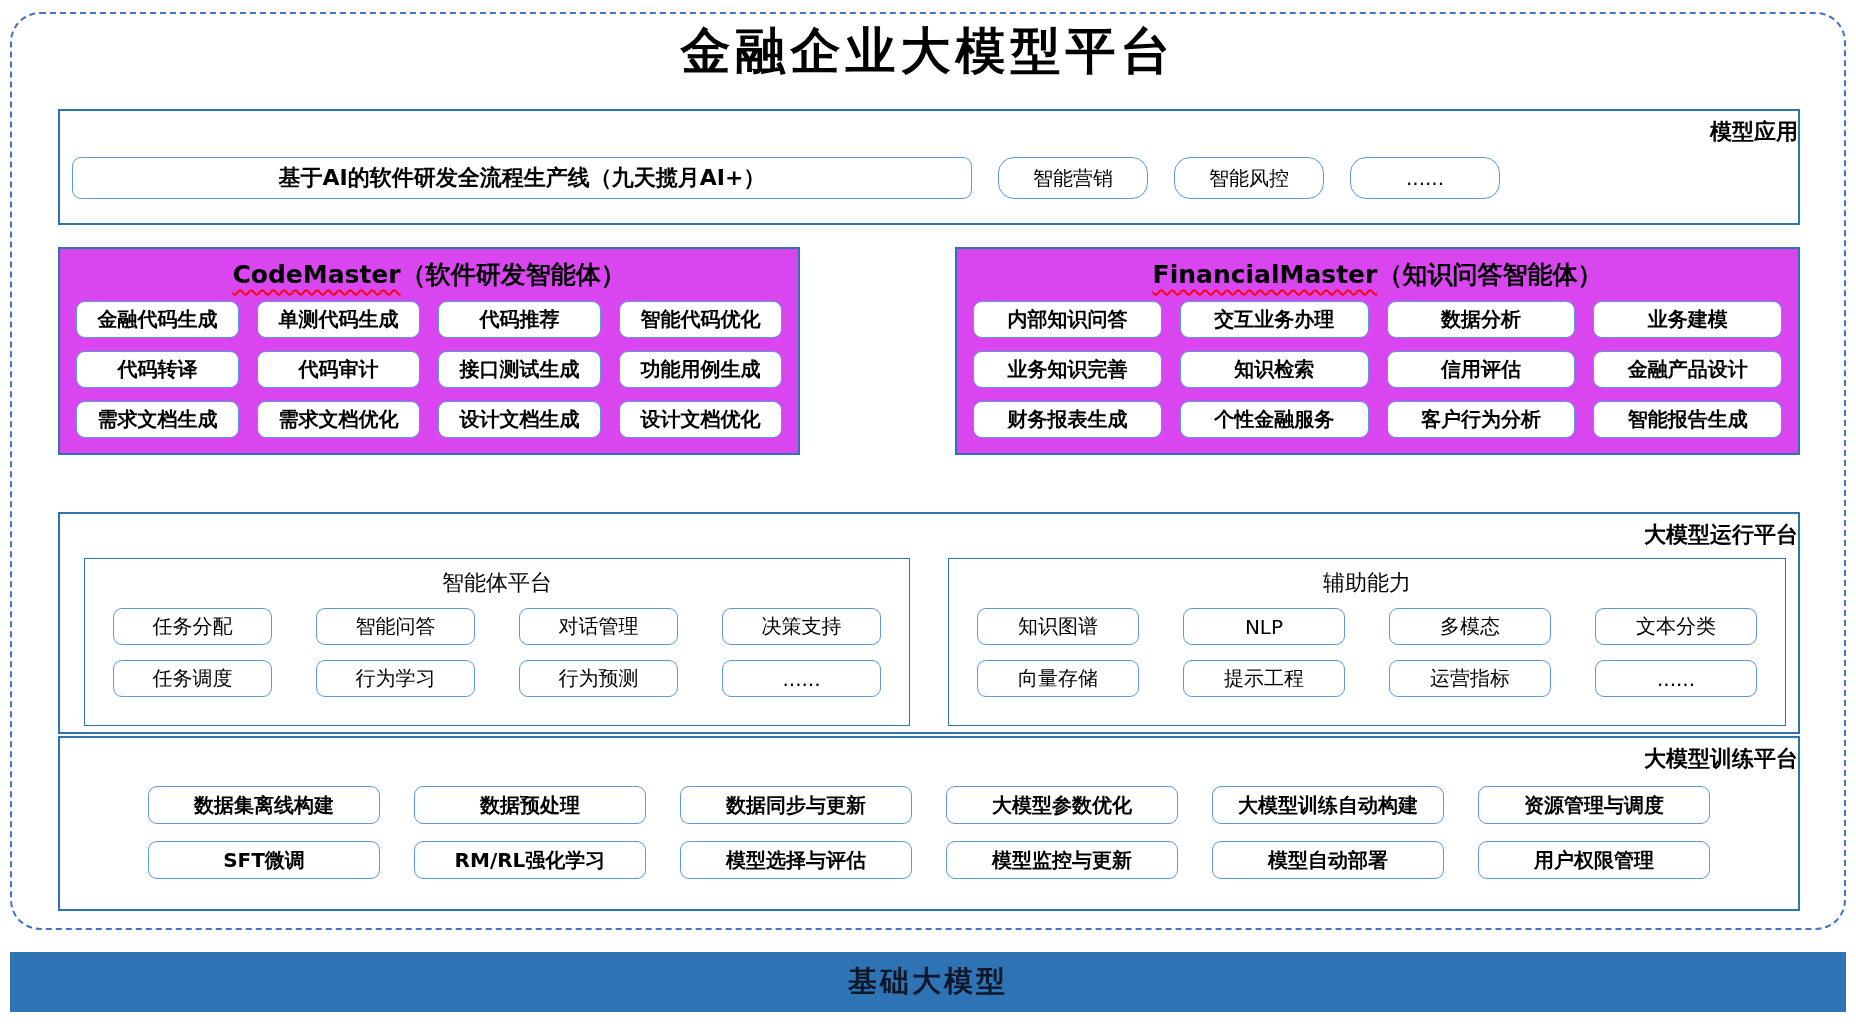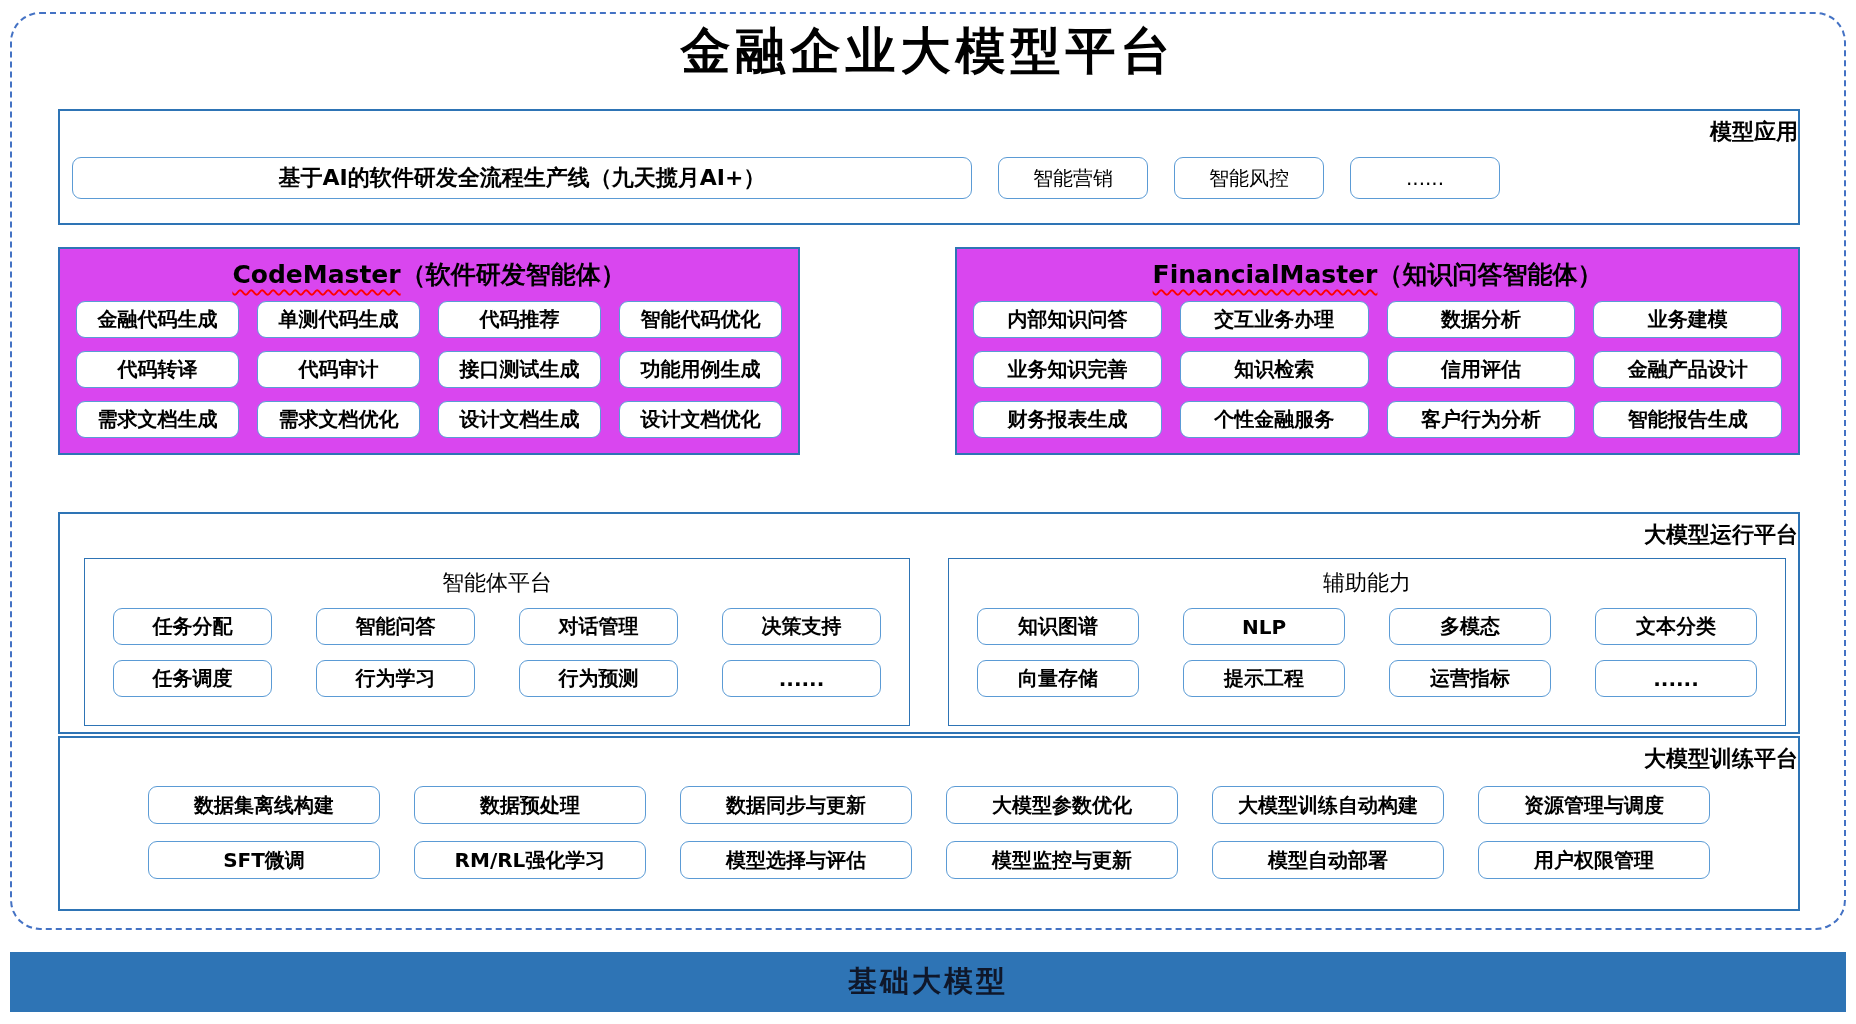--- a/index.html
+++ b/index.html
@@ -14,21 +14,21 @@
          border:2px solid var(--section-border,#2E74B5); background:#fff; }
   .sec-title { text-align:right; font-weight:700; font-size:22px; padding-top:6px; }
   .item { box-sizing:border-box; border:1.5px solid var(--item-border,#5B9BD5); border-radius:9px;
           background:#fff; display:flex; align-items:center; justify-content:center;
           font-size:20px; text-align:center; white-space:nowrap; }
   
   #sec-apps { top:109px; height:116px; }
   .apps-row { display:flex; align-items:center; gap:26px; padding:10px 12px 0 12px; }
   .apps-row .item { height:42px; }
   .item.wide { width:900px; font-weight:700; font-size:22px; }
-  .item.small { width:150px; }
+  .item.small { width:150px;border-radius:16px; }
   
   #sec-agents { position:absolute; top:247px; left:58px; width:1742px; height:208px;
                 display:flex; justify-content:space-between; }
   .agent-box { box-sizing:border-box; border:2px solid var(--section-border,#2E74B5); background:#d946ef; }
   #box-codemaster { width:742px; }
   #box-financialmaster { width:845px; }
   .agent-title { text-align:center; font-weight:700; font-size:25px; padding:9px 0 2px 0; }
   .wavy { text-decoration-line:underline; text-decoration-style:wavy;
           text-decoration-color:var(--wavy-underline,#FF0000);
           text-decoration-thickness:2px; text-underline-offset:6px; }
@@ -37,21 +37,21 @@
   .g4 .item { height:37px; font-weight:700; }
   
   #sec-runtime { top:512px; height:222px; }
   .runtime-row { display:flex; justify-content:space-between; padding:8px 12px 0 24px; }
   .sub-box { box-sizing:border-box; border:1.5px solid var(--section-border,#2E74B5);
              background:#fff; height:168px; }
   #agent-platform-box { width:826px; }
   #aux-box { width:838px; }
   .sub-title { text-align:center; font-size:22px; font-weight:400; padding:9px 0 4px 0; }
   .sub-box .grid { grid-template-columns:repeat(4,1fr); column-gap:44px; row-gap:15px; padding:6px 28px 0 28px; }
-  .sub-box .item { height:37px; font-weight:700; }
+  .sub-box .item { height:37px; font-weight:400; }
   
   #sec-training { top:736px; height:175px; }
   .g6 { grid-template-columns:repeat(6,1fr); column-gap:34px; row-gap:17px; padding:12px 88px 0 88px; }
   .g6 .item { height:38px; font-weight:700;text-align:right; }
   
   .banner { position:absolute; left:10px; top:952px; width:1836px; height:60px;
             background:var(--banner-bg,#2E74B5); color:#0f172a; display:flex; align-items:center;
             justify-content:center; font-size:29px; font-weight:700; letter-spacing:3px; }
 </style>
 </head>

